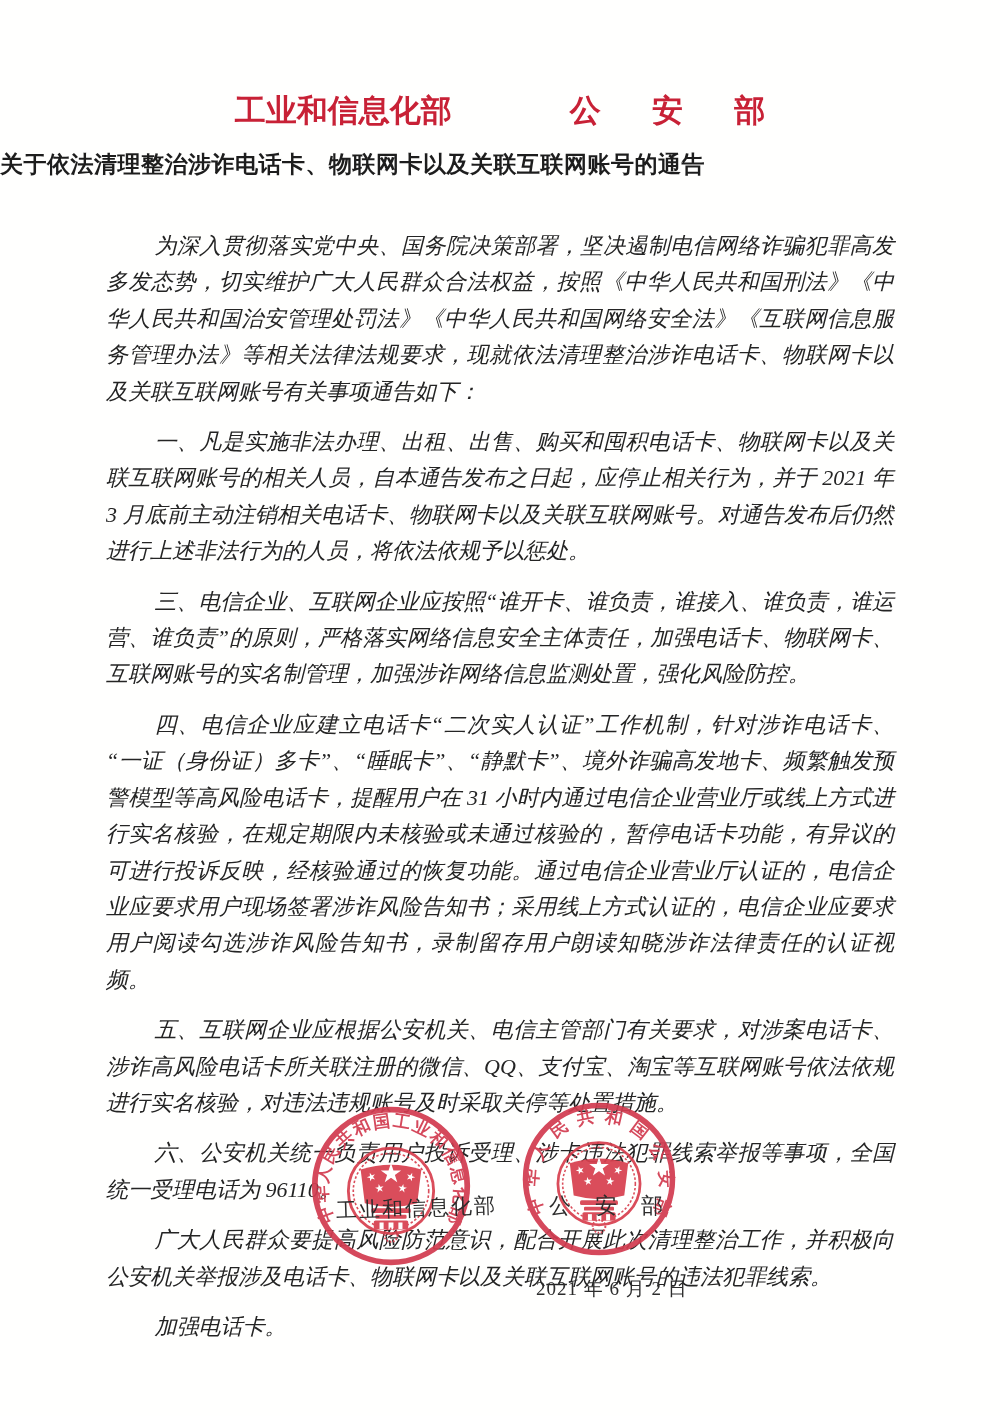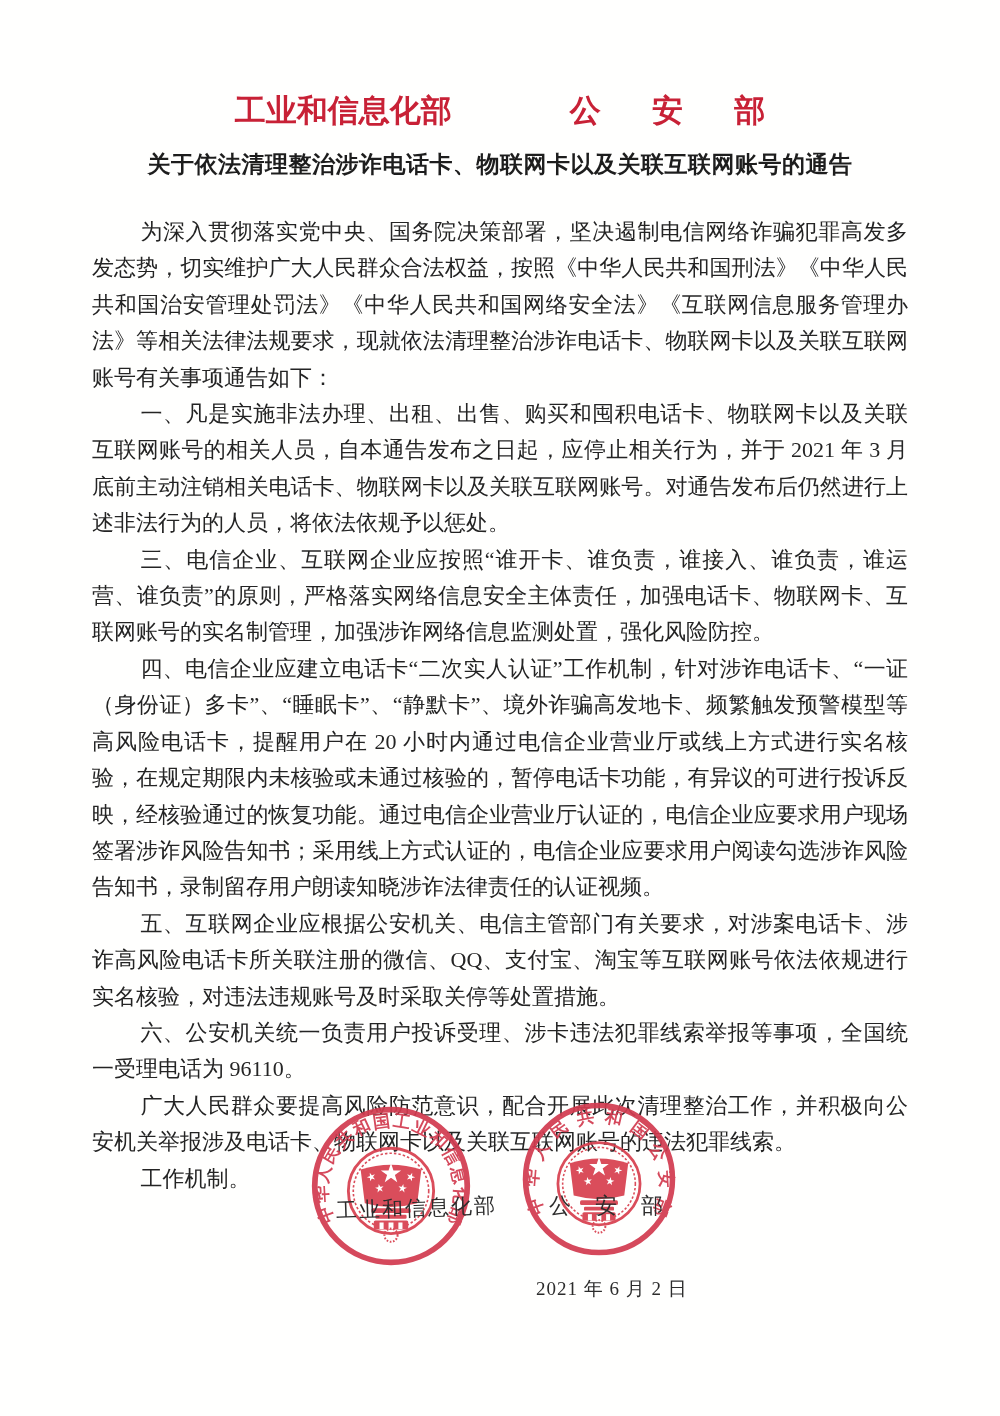--- a/index.html
+++ b/index.html
@@ -9,29 +9,29 @@
     font-family:"Liberation Serif","DejaVu Serif",serif;
   }
   .red-header{
     position:absolute;top:90px;left:0;width:1000px;
     display:flex;justify-content:center;align-items:baseline;gap:118px;
     font-size:31px;font-weight:bold;color:#c82136;
   }
   .red-header .spread{letter-spacing:1.65em;margin-right:-1.65em;}
   .doc-title{
     position:absolute;top:149px;left:0;width:1000px;
-    text-align:center;font-size:23px;font-weight:bold;color:#1d1d1d;
+    font-size:23px;font-weight:bold;color:#1d1d1d;
     letter-spacing:0.5px;
   }
   .doc-body{
     position:absolute;top:214px;left:92px;width:816px;
     font-size:22px;line-height:36.4px;color:#242424;
     text-align:justify;text-justify:inter-ideograph;
   }
-  .doc-body p{margin:0;text-indent:2.2em;}
+  .doc-body p{margin:14px;text-indent:2.2em;font-style:italic;}
   .seal{position:absolute;opacity:.93;}
   .seal-left{left:309px;top:1104px;width:164px;height:164px;}
   .seal-right{left:520px;top:1100px;width:158px;height:158px;}
   .overlay-sign{
     position:absolute;color:#2c2c2c;white-space:nowrap;
     font-family:"Liberation Serif","DejaVu Serif",serif;
   }
   .overlay-left{left:336px;top:1194px;font-size:21px;letter-spacing:2px;transform:rotate(-2deg);}
   .overlay-right{left:549px;top:1191px;font-size:22px;letter-spacing:24px;}
   .overlay-date{left:536px;top:1276px;font-size:19px;letter-spacing:1px;}
@@ -43,25 +43,25 @@
   <span>工业和信息化部</span>
   <span class="spread">公安部</span>
 </div>
 
 <div class="doc-title">关于依法清理整治涉诈电话卡、物联网卡以及关联互联网账号的通告</div>
 
 <div class="doc-body">
   <p>为深入贯彻落实党中央、国务院决策部署，坚决遏制电信网络诈骗犯罪高发多发态势，切实维护广大人民群众合法权益，按照《中华人民共和国刑法》《中华人民共和国治安管理处罚法》《中华人民共和国网络安全法》《互联网信息服务管理办法》等相关法律法规要求，现就依法清理整治涉诈电话卡、物联网卡以及关联互联网账号有关事项通告如下：</p>
   <p>一、凡是实施非法办理、出租、出售、购买和囤积电话卡、物联网卡以及关联互联网账号的相关人员，自本通告发布之日起，应停止相关行为，并于 2021 年 3 月底前主动注销相关电话卡、物联网卡以及关联互联网账号。对通告发布后仍然进行上述非法行为的人员，将依法依规予以惩处。</p>
   <p>三、电信企业、互联网企业应按照“谁开卡、谁负责，谁接入、谁负责，谁运营、谁负责”的原则，严格落实网络信息安全主体责任，加强电话卡、物联网卡、互联网账号的实名制管理，加强涉诈网络信息监测处置，强化风险防控。</p>
-  <p>四、电信企业应建立电话卡“二次实人认证”工作机制，针对涉诈电话卡、“一证（身份证）多卡”、“睡眠卡”、“静默卡”、境外诈骗高发地卡、频繁触发预警模型等高风险电话卡，提醒用户在 20 小时内通过电信企业营业厅或线上方式进行实名核验，在规定期限内未核验或未通过核验的，暂停电话卡功能，有异议的可进行投诉反映，经核验通过的恢复功能。通过电信企业营业厅认证的，电信企业应要求用户现场签署涉诈风险告知书；采用线上方式认证的，电信企业应要求用户阅读勾选涉诈风险告知书，录制留存用户朗读知晓涉诈法律责任的认证视频。</p>
+  <p>四、电信企业应建立电话卡“二次实人认证”工作机制，针对涉诈电话卡、“一证（身份证）多卡”、“睡眠卡”、“静默卡”、境外诈骗高发地卡、频繁触发预警模型等高风险电话卡，提醒用户在 31 小时内通过电信企业营业厅或线上方式进行实名核验，在规定期限内未核验或未通过核验的，暂停电话卡功能，有异议的可进行投诉反映，经核验通过的恢复功能。通过电信企业营业厅认证的，电信企业应要求用户现场签署涉诈风险告知书；采用线上方式认证的，电信企业应要求用户阅读勾选涉诈风险告知书，录制留存用户朗读知晓涉诈法律责任的认证视频。</p>
   <p>五、互联网企业应根据公安机关、电信主管部门有关要求，对涉案电话卡、涉诈高风险电话卡所关联注册的微信、QQ、支付宝、淘宝等互联网账号依法依规进行实名核验，对违法违规账号及时采取关停等处置措施。</p>
   <p>六、公安机关统一负责用户投诉受理、涉卡违法犯罪线索举报等事项，全国统一受理电话为 96110。</p>
   <p>广大人民群众要提高风险防范意识，配合开展此次清理整治工作，并积极向公安机关举报涉及电话卡、物联网卡以及关联互联网账号的违法犯罪线索。</p>
-  <p>工作机制。</p>
+  <p>加强电话卡。</p>
 </div>
 
 <svg class="seal seal-left" viewBox="0 0 200 200">
   <defs>
     <path id="star" d="M0,-1 L0.588,0.809 L-0.951,-0.309 L0.951,-0.309 L-0.588,0.809 Z" fill="#ffffff"></path>
     <path id="arcL" d="M 31 142 A 78 78 0 1 1 169 142" fill="none"></path>
     <g id="emblem">
       <circle cx="100" cy="106" r="52" fill="none" stroke="#d8404f" stroke-width="3.5"></circle>
       <circle cx="100" cy="106" r="46" fill="none" stroke="#d8404f" stroke-width="2" stroke-dasharray="3 2.5"></circle>
       <path d="M 63 80 Q 100 68 137 80 L 132 121 Q 100 130 68 121 Z" fill="#d8404f"></path>

